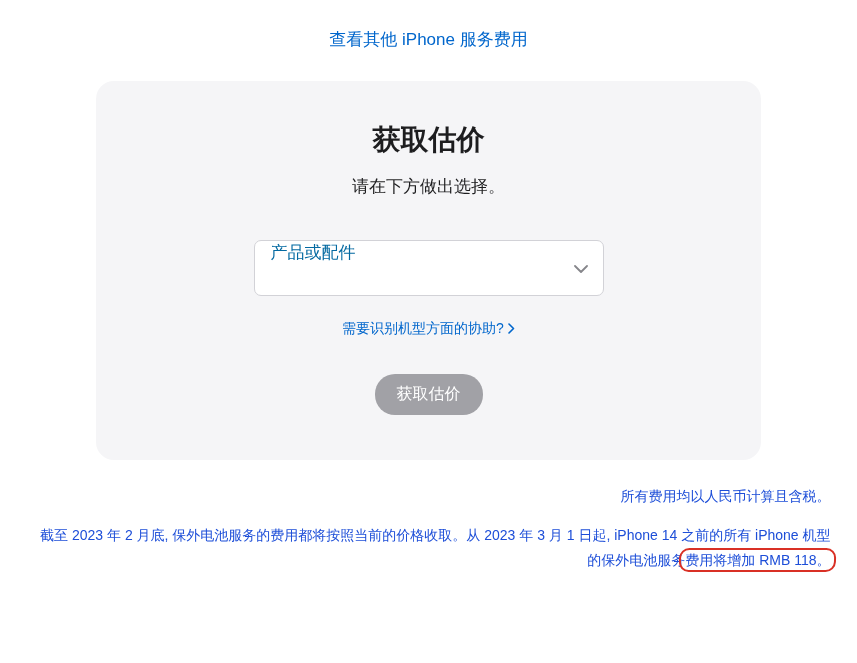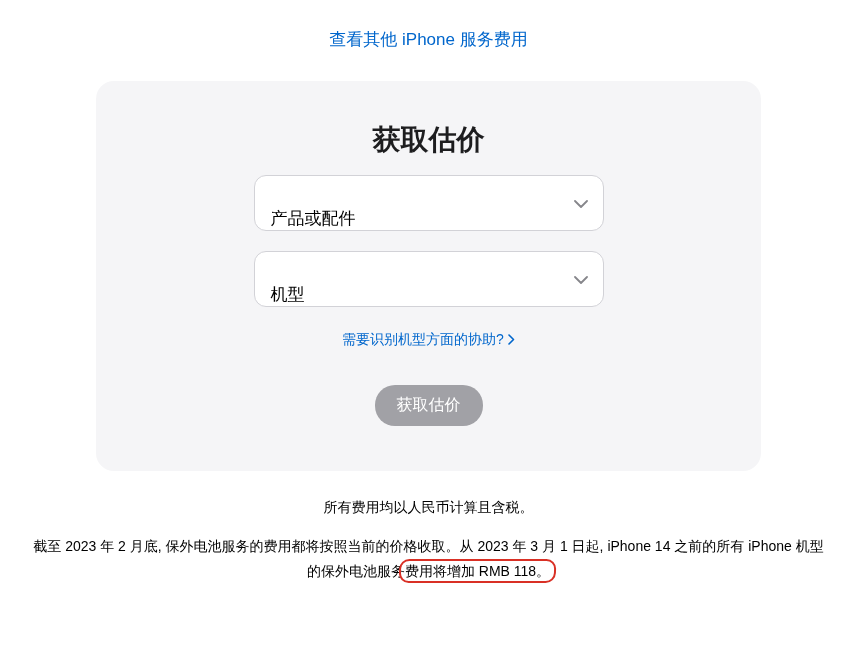--- a/index.html
+++ b/index.html
@@ -47,27 +47,27 @@
     .select-wrap {
       position: relative;
       width: 350px;
       margin: 0 auto 20px;
     }
     .select-box {
       width: 100%;
       height: 56px;
       background: #ffffff;
       border: 1px solid #d2d2d7;
-      border-radius: 12px;
+      border-radius: 7px;
       padding: 0 44px 0 16px;
       font-size: 17px;
-      color: #000000;
+      color: #0369a1;
       text-align: left;
       display: flex;
-      align-items: flex-end;
+      align-items: flex-start;
       cursor: pointer;
     }
     .select-chevron {
       position: absolute;
       right: 16px;
       top: 50%;
       transform: translateY(-50%);
       pointer-events: none;
       color: #86868b;
     }
@@ -93,22 +93,22 @@
       font-size: 16px;
       cursor: pointer;
       font-weight: 400;
     }
     .footer-text {
       width: 820px;
       margin: 24px auto 0;
       padding: 0 8px;
       font-size: 14px;
       line-height: 1.8;
-      color: #000000;
-      text-align: center;
+      color: #1d4ed8;
+      text-align: right;
     }
     .footer-text p {
       margin-bottom: 14px;
     }
     .highlight-circle {
       position: relative;
       display: inline;
     }
     .highlight-circle::before {
       content: "";
@@ -125,42 +125,33 @@
   </style>
 </head>
 <body>
 
 <div class="top-link">
   <a href="#">查看其他 iPhone 服务费用</a>
 </div>
 
 <div class="card">
   <h2 class="card-title">获取估价</h2>
+  <p class="card-subtitle">请在下方做出选择。</p>
 
   <div class="select-wrap">
     <div class="select-box">
       <span>产品或配件</span>
     </div>
     <span class="select-chevron">
       <svg width="14" height="8" viewBox="0 0 14 8" fill="none">
           <path d="M1 1 L7 7 L13 1" stroke="#86868b" stroke-width="1.8" stroke-linecap="round" stroke-linejoin="round"></path>
         </svg>
     </span>
   </div>
 
-  <div class="select-wrap">
-    <div class="select-box">
-      <span>机型</span>
-    </div>
-    <span class="select-chevron">
-      <svg width="14" height="8" viewBox="0 0 14 8" fill="none">
-          <path d="M1 1 L7 7 L13 1" stroke="#86868b" stroke-width="1.8" stroke-linecap="round" stroke-linejoin="round"></path>
-        </svg>
-    </span>
-  </div>
 
   <a href="#" class="help-link">
     <span>需要识别机型方面的协助?</span>
     <span class="help-chevron">
       <svg width="7" height="11" viewBox="0 0 7 11" fill="none">
           <path d="M1 1 L5.5 5.5 L1 10" stroke="#0066cc" stroke-width="1.6" stroke-linecap="round" stroke-linejoin="round"></path>
         </svg>
     </span>
   </a>
 

